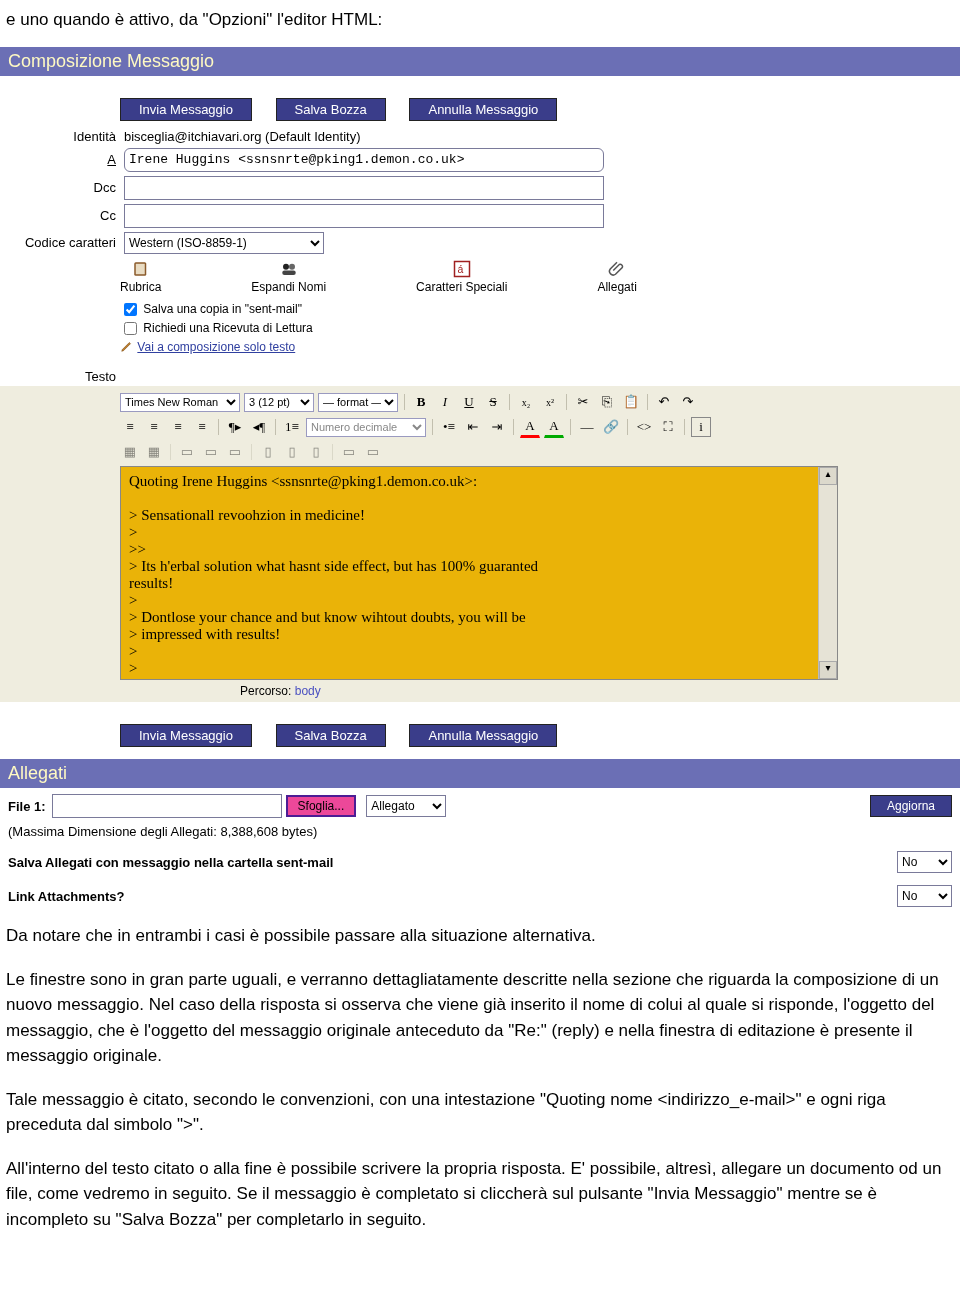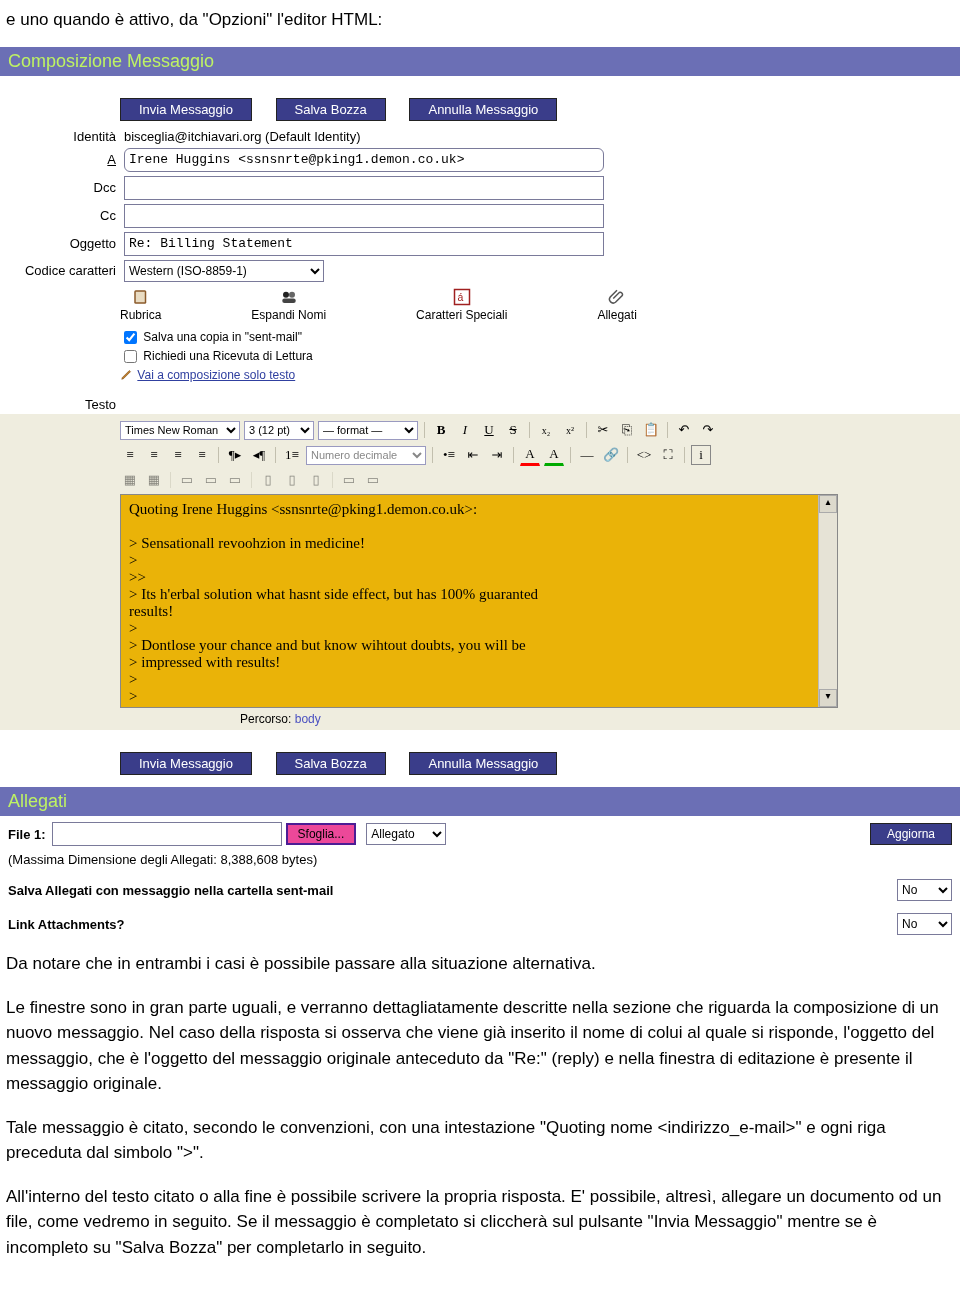--- a/index.html
+++ b/index.html
@@ -1,19 +1,19 @@
 <!DOCTYPE html>
 <html><head>
 <meta charset="utf-8">
 <style>
 body{margin:0;font-family:Arial,Helvetica,sans-serif;font-size:13px;color:#000;background:#fff;width:960px}
 .doc-text{font-size:17px;line-height:1.45;margin:8px 6px 14px 6px}
 .doc-p{font-size:17px;line-height:1.5;margin:4px 6px 18px 6px}
 .app{border:0;margin:0 0 10px 0}
-.barhdr{background:#6b6fb5;color:#bef264;font-size:18px;padding:4px 8px;font-weight:400}
+.barhdr{background:#6b6fb5;color:#fef9c3;font-size:18px;padding:4px 8px;font-weight:400}
 .btnrow{text-align:left;padding:22px 0 6px 120px;background:#fff}
 .pbtn{display:inline-block;background:#3a3d8a;color:#fff;font-size:13px;padding:3px 18px;border:1px solid #222;margin-right:20px;cursor:pointer}
 .formrow{display:flex;align-items:center;padding:2px 6px}
 .lbl{width:110px;text-align:right;font-size:13px;color:#000;padding-right:8px}
 .tin{border:1px solid #7a7a9a;background:#fff;height:20px;font-size:13px;padding:1px 4px;font-family:'Courier New',monospace}
 .sel{border:1px solid #7a7a9a;background:#fff;height:22px;font-size:12px}
 .toolrow{display:flex;padding:4px 0 4px 120px;background:#fff}
 .tcol{margin-right:90px;text-align:center;font-size:12px}
 .ticon{width:20px;height:18px;margin:0 auto 2px auto;display:block}
 .opts{padding:2px 0 2px 120px;font-size:12px;line-height:1.6}
@@ -65,24 +65,20 @@
   </div>
   <div class="formrow">
     <div class="lbl">Dcc</div>
     <input class="tin" style="width: 470px;" value="">
   </div>
   <div class="formrow">
     <div class="lbl">Cc</div>
     <input class="tin" style="width: 470px;" value="">
   </div>
   <div class="formrow">
-    <div class="lbl">Oggetto</div>
-    <input class="tin" style="width: 470px;" value="Re: Billing Statement">
-  </div>
-  <div class="formrow">
     <div class="lbl">Codice caratteri</div>
     <select class="sel" style="width:200px"><option>Western (ISO-8859-1)</option></select>
   </div>
 
   <div class="toolrow">
     <div class="tcol">
       <span class="ticon">
         <svg class="svg-ico" viewBox="0 0 24 24">
             <rect x="3" y="3" width="16" height="18" rx="2" fill="#8a5a2a"></rect>
             <rect x="5" y="5" width="12" height="14" fill="#e9dcc3"></rect>
@@ -128,21 +124,21 @@
   </div>
 
   <div class="formrow" style="align-items:flex-start;padding-top:6px">
     <div class="lbl" style="padding-top:4px">Testo</div>
   </div>
 
   <div class="editor-area">
     <div class="tb">
       <select class="formatSel" style="width:120px"><option>Times New Roman</option></select>
       <select class="formatSel" style="width:70px"><option>3 (12 pt)</option></select>
-      <select class="formatSel" style="width:100px"><option>— format —</option></select>
+      <select class="formatSel" style="width:80px"><option>— format —</option></select>
       <span class="sep"></span>
       <span class="tbbtn">
           <b>B</b>
         </span>
       <span class="tbbtn">
           <i>I</i>
         </span>
       <span class="tbbtn">
           <u>U</u>
         </span>

